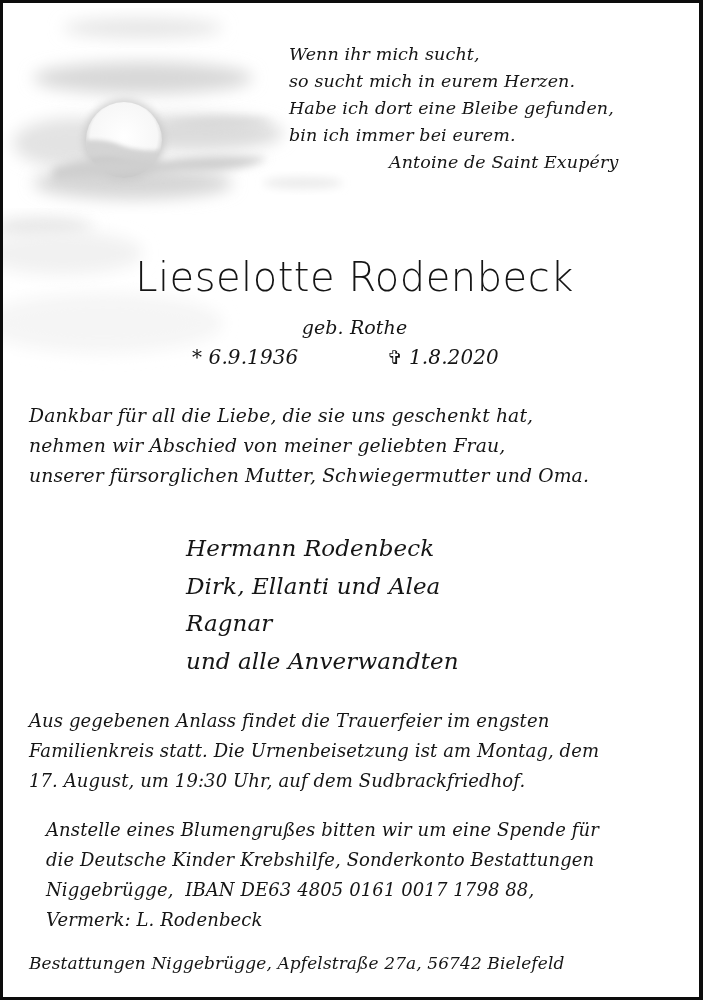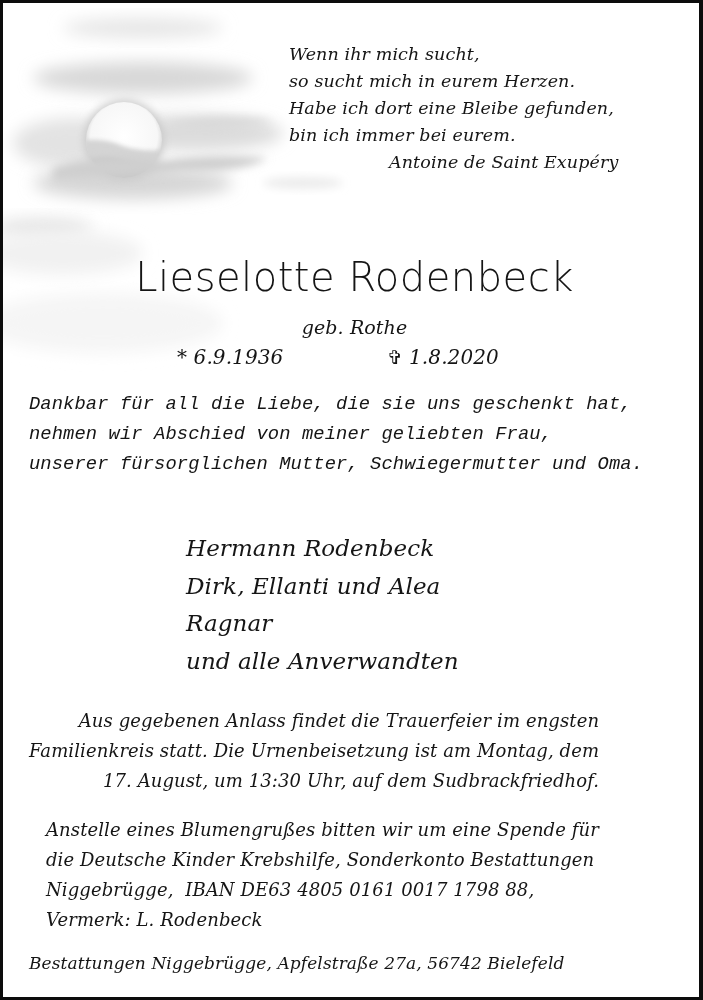--- a/index.html
+++ b/index.html
@@ -12,27 +12,27 @@
       box-sizing: border-box; border: 3px solid #0c0c0c; border-right-width: 4px; border-bottom-width: 3px;
       background: #ffffff; overflow: hidden;
     }
     .mist { position: absolute; left: 0; top: 0; width: 703px; height: 380px; pointer-events: none; }
     .text { position: absolute; white-space: nowrap; font-style: italic; letter-spacing: 0.1px; }
     .quote { left: 286px; top: 38px; font-size: 17.5px; line-height: 27px; }
     .quote .author { display: block; padding-left: 100px; }
     .name { left: 0; width: 703px; text-align: center; top: 251px; font-size: 40px; font-style: normal; letter-spacing: 0.5px; font-family: "DejaVu Sans", sans-serif; font-weight: 300; }
     .born-name { left: 0; width: 703px; text-align: center; top: 313px; font-size: 19px; }
     .dates { top: 342px; font-size: 20px; }
-    .dates .birth { position: absolute; left: 174px; }
+    .dates .birth { position: absolute; left: 189px; }
     .dates .death { position: absolute; left: 384px; }
     .cross { font-style: normal; font-size: 19px; margin-right: 6px; }
     .para { left: 26px; font-size: 18.8px; line-height: 30px; }
-    .p1 { top: 386px; font-family: Liberation Mono, monospace; }
+    .p1 { top: 398px; }
     .mourners { left: 183px; top: 527px; font-size: 23px; line-height: 37.5px; }
-    .p2 { top: 703px; font-size: 18px; line-height: 30px; text-align: right; }
+    .p2 { top: 703px; font-size: 18px; line-height: 30px; }
     .p3 { top: 812px; font-size: 18px; line-height: 30px; margin-left: 17px; }
     .footer { left: 26px; top: 950px; font-size: 17px; }
   </style>
 </head>
 <body>
 
 <div class="frame">
 
   <svg class="mist" viewBox="0 0 703 380" xmlns="http://www.w3.org/2000/svg">
     <defs>
@@ -103,21 +103,21 @@
   <div class="text mourners">
     <div>Hermann Rodenbeck</div>
     <div>Dirk, Ellanti und Alea</div>
     <div>Ragnar</div>
     <div>und alle Anverwandten</div>
   </div>
 
   <div class="text para p2">
     <div>Aus gegebenen Anlass findet die Trauerfeier im engsten</div>
     <div>Familienkreis statt. Die Urnenbeisetzung ist am Montag, dem</div>
-    <div>17. August, um 13:30 Uhr, auf dem Sudbrackfriedhof.</div>
+    <div>17. August, um 19:30 Uhr, auf dem Sudbrackfriedhof.</div>
   </div>
 
   <div class="text para p3">
     <div>Anstelle eines Blumengrußes bitten wir um eine Spende für</div>
     <div>die Deutsche Kinder Krebshilfe, Sonderkonto Bestattungen</div>
     <div style="white-space:pre;">Niggebrügge,  IBAN DE63 4805 0161 0017 1798 88,</div>
     <div>Vermerk: L. Rodenbeck</div>
   </div>
 
   <div class="text footer">Bestattungen Niggebrügge, Apfelstraße 27a, 56742 Bielefeld</div>

